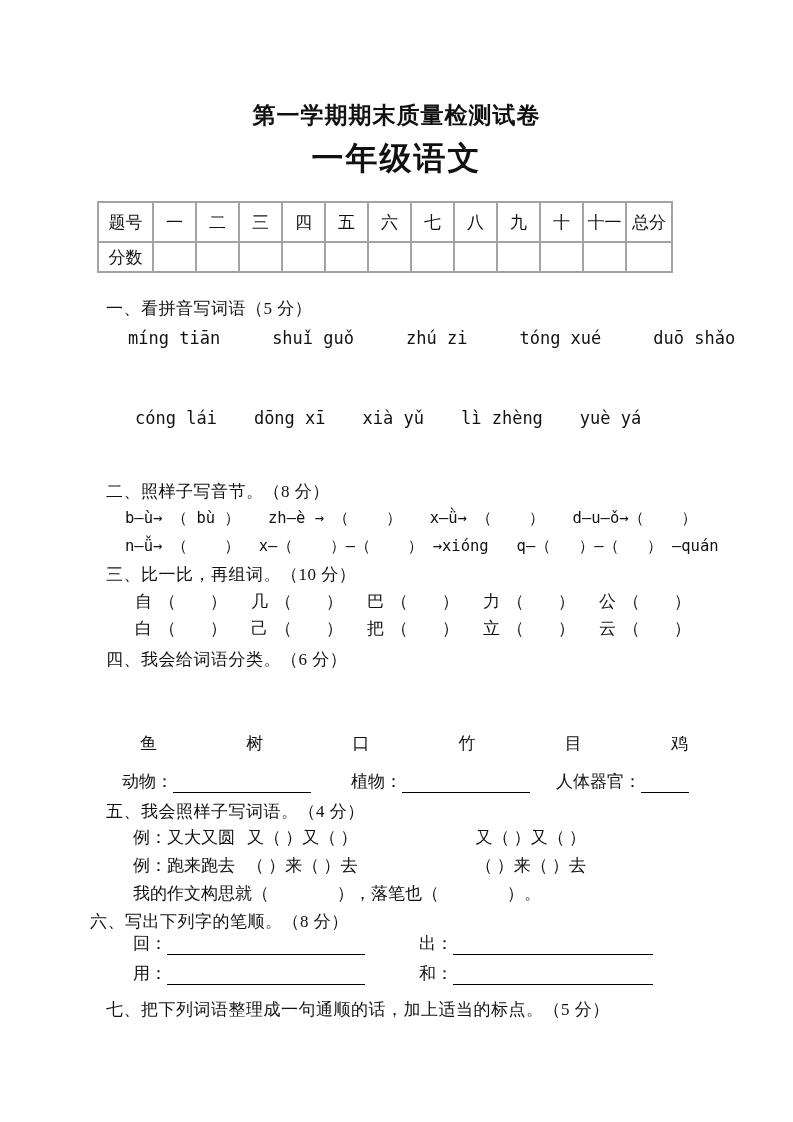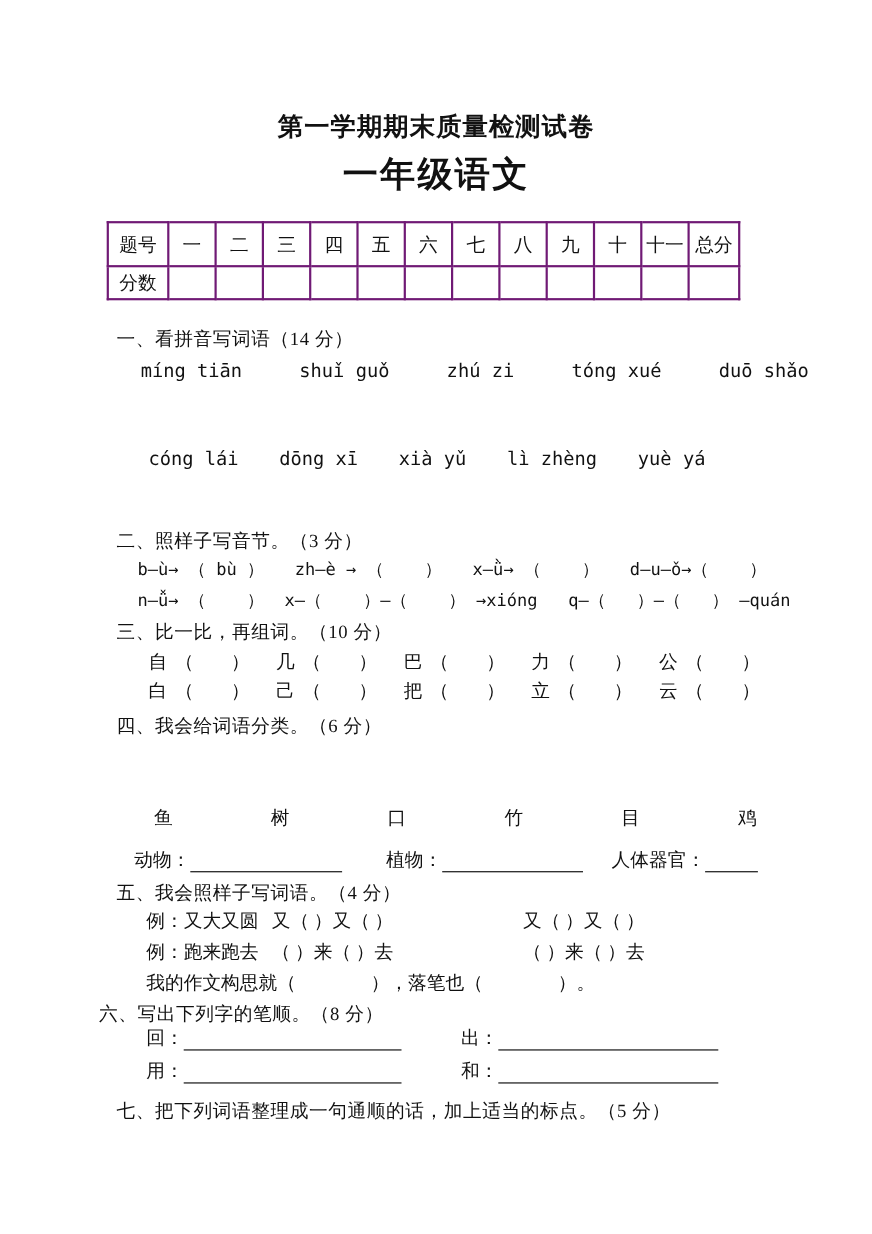--- a/index.html
+++ b/index.html
@@ -17,21 +17,21 @@
   .title1 { top:100px; left:0; width:100%; text-align:center;
             font-size:23px; font-weight:bold; letter-spacing:1px; }
   .title2 { top:137px; left:0; width:100%; text-align:center;
             font-size:32px; font-weight:900; letter-spacing:2px;
             font-family:"Liberation Sans","DejaVu Sans",sans-serif; }
 
   
   .score-table { position:absolute; left:97px; top:201px;
                  border-collapse:collapse; table-layout:fixed; }
   .score-table th, .score-table td {
-    border:2px solid #701a75; text-align:center; vertical-align:middle;
+    border:2px solid #a3a3a3; text-align:center; vertical-align:middle;
     font-size:17px; font-weight:normal; padding:0;
   }
   .score-table tr.hrow  { height:40px; }
   .score-table tr.drow  { height:30px; }
 
   
   .h    { font-size:17px; letter-spacing:0.5px; white-space:pre; }
   .txt  { font-size:17px; white-space:pre; }
 
   
@@ -110,37 +110,37 @@
         <td></td>
         <td></td>
         <td></td>
         <td></td>
         <td></td>
         <td></td>
       </tr>
     </tbody>
   </table>
 
-  <div class="abs h" style="left:106px; top:297px;">一、看拼音写词语（14 分）</div>
+  <div class="abs h" style="left:106px; top:297px;">一、看拼音写词语（5 分）</div>
   <div class="abs pinyin-row" style="left:128px; top:328px; gap:52px;">
       <span class="w">míng tiān</span>
       <span class="w">shuǐ guǒ</span>
       <span class="w">zhú zi</span>
       <span class="w">tóng xué</span>
       <span class="w">duō shǎo</span>
     </div>
   <div class="abs pinyin-row" style="left:135px; top:408px; gap:37px;">
       <span class="w">cóng lái</span>
       <span class="w">dōng xī</span>
       <span class="w">xià yǔ</span>
       <span class="w">lì zhèng</span>
       <span class="w">yuè yá</span>
     </div>
 
-  <div class="abs h" style="left:106px; top:480px;">二、照样子写音节。（3 分）</div>
+  <div class="abs h" style="left:106px; top:480px;">二、照样子写音节。（8 分）</div>
   <div class="abs mono-line" style="left:125px; top:536px;">n—ǚ→ （    ）  x—（    ）—（    ） →xióng   q—（   ）—（   ） —quán</div>
   <div class="abs mono-line" style="left:125px; top:508px;">b—ù→ （ bù ）   zh—è → （    ）   x—ǜ→ （    ）   d—u—ǒ→（    ）</div>
 
   <div class="abs h" style="left:106px; top:563px;">三、比一比，再组词。（10 分）</div>
   <div class="abs grp-row" style="left:135px; top:590px;">
       <span class="grp"><span>自</span><span class="bk">（　　）</span></span>
       <span class="grp"><span>几</span><span class="bk">（　　）</span></span>
       <span class="grp"><span>巴</span><span class="bk">（　　）</span></span>
       <span class="grp"><span>力</span><span class="bk">（　　）</span></span>
       <span class="grp"><span>公</span><span class="bk">（　　）</span></span>

